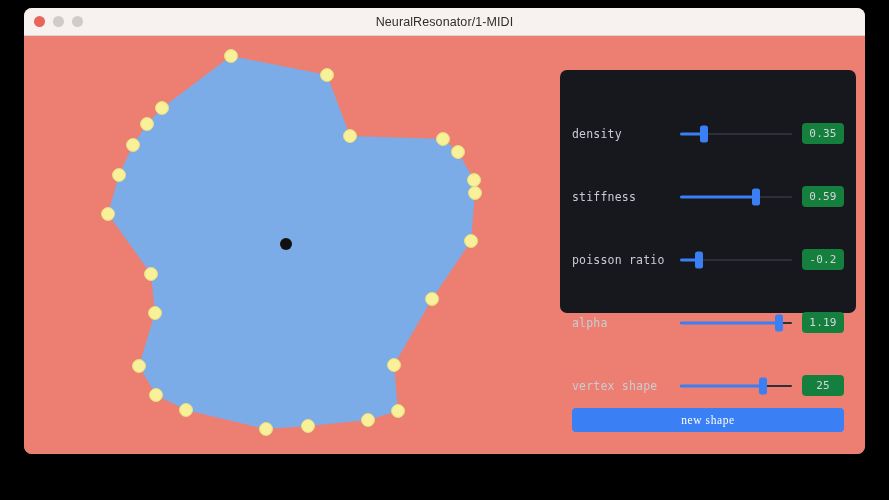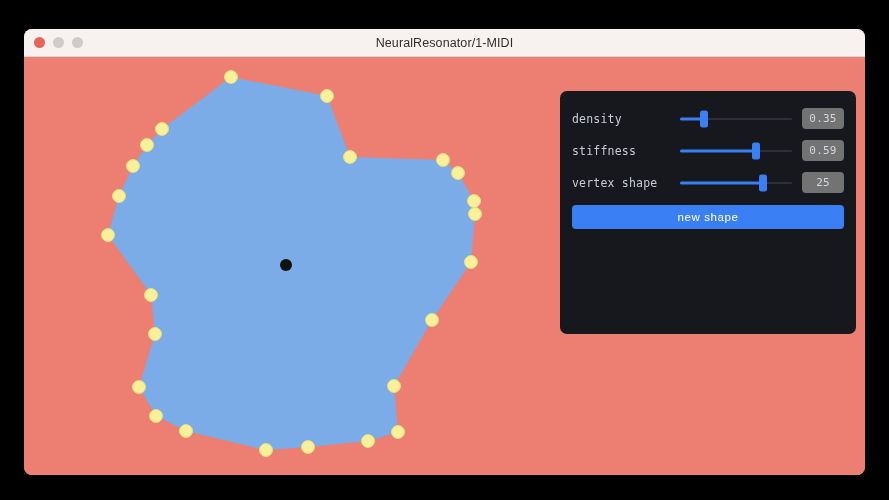--- a/index.html
+++ b/index.html
@@ -10,21 +10,21 @@
     overflow: hidden;
   }
   .desktop {
     position: relative;
     width: 889px; height: 500px;
     background: #000000;
   }
   
   .window {
     position: absolute;
-    left: 24px; top: 29px;
+    left: 24px; top: 8px;
     width: 841px; height: 446px;
     border-radius: 8px;
     overflow: hidden;
     background: #ec7f72;
     box-shadow: 0 4px 18px rgba(0,0,0,0.55);
   }
   .titlebar {
     position: relative;
     height: 28px;
     background: #f7f2f0;
@@ -69,20 +69,21 @@
     width: 296px; height: 243px;
     background: #16181d;
     border-radius: 7px;
     padding: 14px 12px 12px 12px;
   }
   .row {
     display: flex;
     align-items: center;
     height: 27px;
     margin-bottom: 5px;
+    margin-top: 36px;
   }
   .row-label {
     width: 108px;
     flex: 0 0 108px;
     font-size: 11.5px;
     color: #c9ccd3;
     letter-spacing: 0.2px;
     white-space: nowrap;
   }
   .slider {
@@ -112,39 +113,39 @@
     position: absolute;
     top: 50%;
     transform: translate(-50%, -50%);
     width: 8px; height: 17px;
     background: #3b7ff5;
     border-radius: 2.5px;
   }
   .value-box {
     flex: 0 0 42px;
     width: 42px; height: 21px;
-    background: #737373;
+    background: #15803d;
     border-radius: 4px;
     color: #d4d7de;
     font-size: 11px;
     display: flex;
     align-items: center;
     justify-content: center;
     letter-spacing: 0.2px;
   }
   .new-shape-btn {
     display: block;
     width: 100%;
     height: 24px;
     margin-top: 9px;
     background: #3b7ff5;
     border: none;
     border-radius: 4px;
     color: #ffffff;
-    font-family: Liberation Sans, sans-serif;
+    font-family: Liberation Serif, serif;
     font-size: 11.5px;
     letter-spacing: 0.6px;
     cursor: pointer;
   }
 </style>
 </head>
 <body>
 
 <div class="desktop">
 
@@ -205,20 +206,38 @@
             <div class="row">
               <div class="row-label">stiffness</div>
               <div class="slider">
                 <div class="track"></div>
                 <div class="fill" style="width: 68%; background: rgb(59, 127, 245);"></div>
                 <div class="thumb" style="left: 68%; background: rgb(59, 127, 245);"></div>
               </div>
               <div class="value-box">0.59</div>
             </div>
             <div class="row">
+              <div class="row-label">poisson ratio</div>
+              <div class="slider">
+                <div class="track"></div>
+                <div class="fill" style="width: 17%; background: rgb(59, 127, 245);"></div>
+                <div class="thumb" style="left: 17%; background: rgb(59, 127, 245);"></div>
+              </div>
+              <div class="value-box">-0.2</div>
+            </div>
+            <div class="row">
+              <div class="row-label">alpha</div>
+              <div class="slider">
+                <div class="track"></div>
+                <div class="fill" style="width: 88%; background: rgb(59, 127, 245);"></div>
+                <div class="thumb" style="left: 88%; background: rgb(59, 127, 245);"></div>
+              </div>
+              <div class="value-box">1.19</div>
+            </div>
+            <div class="row">
               <div class="row-label">vertex shape</div>
               <div class="slider">
                 <div class="track"></div>
                 <div class="fill" style="width: 74%; background: rgb(59, 127, 245);"></div>
                 <div class="thumb" style="left: 74%; background: rgb(59, 127, 245);"></div>
               </div>
               <div class="value-box">25</div>
             </div>
           </div>
         <button class="new-shape-btn">new shape</button>

